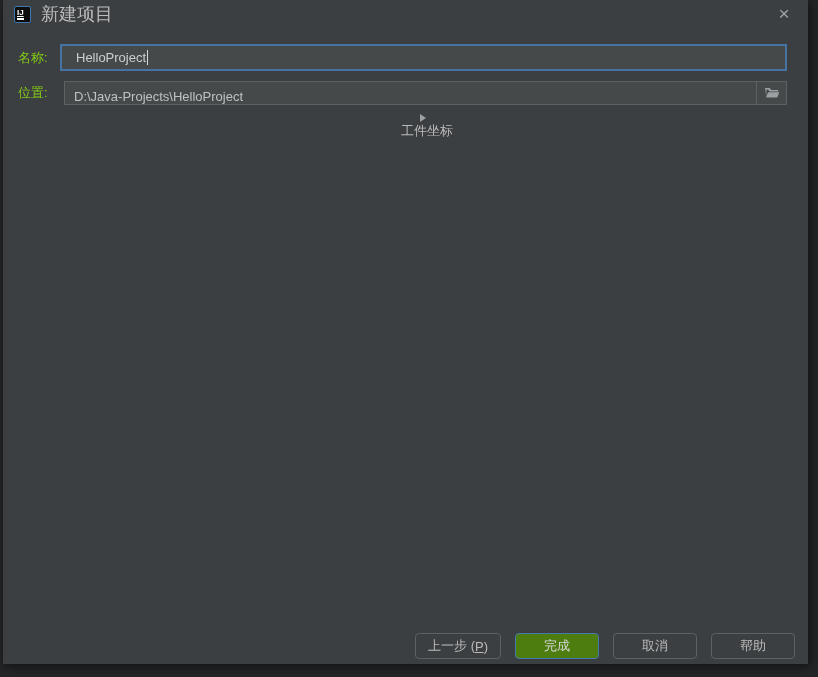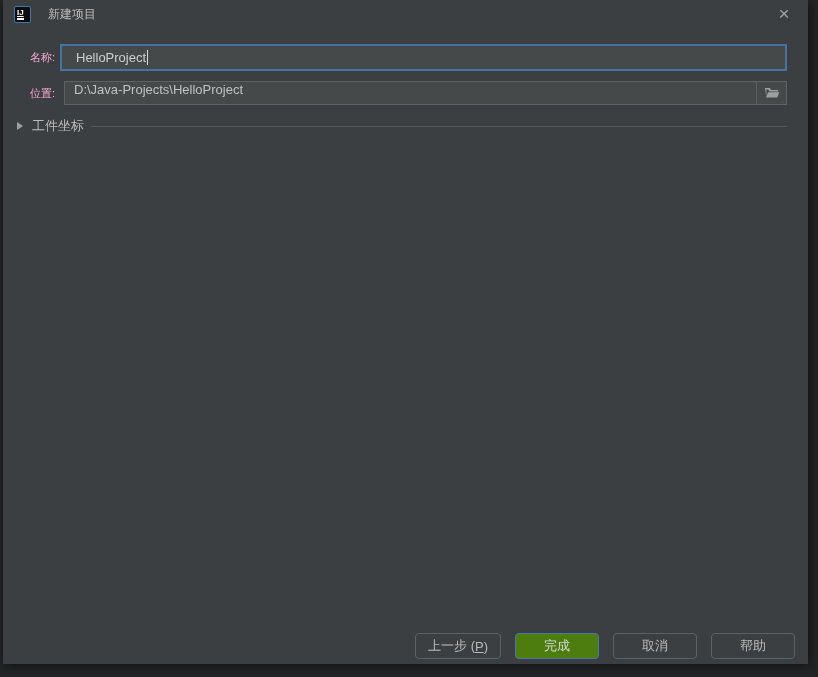--- a/index.html
+++ b/index.html
@@ -26,56 +26,56 @@
   }
   .app-icon .ij {
     position:absolute; top:1px; left:2px;
     color:#ffffff; font-size:8px; font-weight:bold; letter-spacing:0px;
     font-family:"Liberation Sans","DejaVu Sans",sans-serif;
     text-decoration:underline;
   }
   .app-icon .underscore {
     position:absolute; left:2px; bottom:2px; width:7px; height:2px; background:#ffffff;
   }
-  .title-text { margin-left:17px; font-size:12px; color:#bbbbbb; }
+  .title-text { margin-left:10px; font-size:18px; color:#bbbbbb; }
   .close-btn {
     position:absolute; top:2px; right:12px; width:24px; height:24px;
     display:flex; align-items:center; justify-content:center;
     color:#9fa2a4; font-size:19px; cursor:pointer;
   }
   
   .field-label {
-    position:absolute; left:27px; color:#f9a8d4; font-size:11px;
+    position:absolute; left:15px; color:#84cc16; font-size:13px;
   }
   .label-name { top:44px; height:27px; line-height:27px; }
   .label-location { top:81px; height:24px; line-height:24px; }
   .name-input {
     position:absolute; left:57px; top:44px; width:727px; height:27px;
     background:#45494a; border:2px solid #4674a2;
     display:flex; align-items:center; padding-left:14px;
     color:#cdcfd1; font-size:13px; white-space:pre;
   }
   .caret {
     display:inline-block; width:1px; height:15px; background:#d6d8da; margin-left:1px;
   }
   .location-input {
     position:absolute; left:61px; top:81px; width:723px; height:24px;
     background:#45494a; border:1px solid #5e6163;
-    display:flex; align-items:flex-start; padding-left:9px;
+    display:flex; align-items:flex-end; padding-left:9px;
     color:#bfc1c3; font-size:13px; white-space:pre;
   }
   .browse-btn {
     position:absolute; right:-1px; top:-1px; width:31px; height:24px;
     border:1px solid #5e6163; background:#45494a;
     display:flex; align-items:center; justify-content:center; cursor:pointer;
   }
   
   .section-row {
     position:absolute; left:0; top:114px; width:100%; height:24px;
-    display:flex; align-items:center; padding-left:14px; cursor:pointer;
+    display:flex; align-items:center; padding-left:34px; cursor:pointer;flex-direction:column;
   }
   .tri-right {
     width:0; height:0;
     border-left:6px solid #9da0a3;
     border-top:4px solid transparent;
     border-bottom:4px solid transparent;
     flex:0 0 auto;
   }
   .section-label { margin-left:9px; color:#bbbbbb; font-size:13px; }
   .section-divider {

